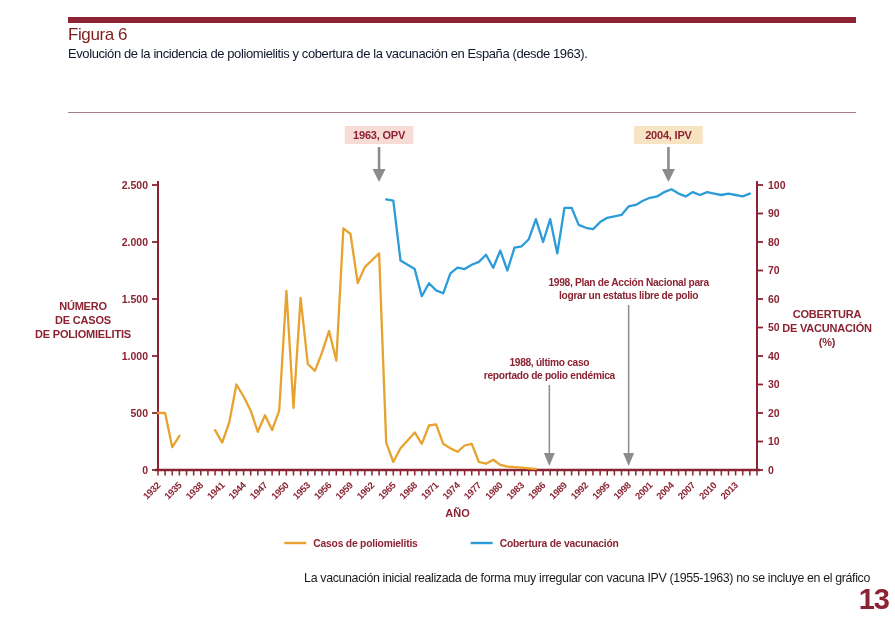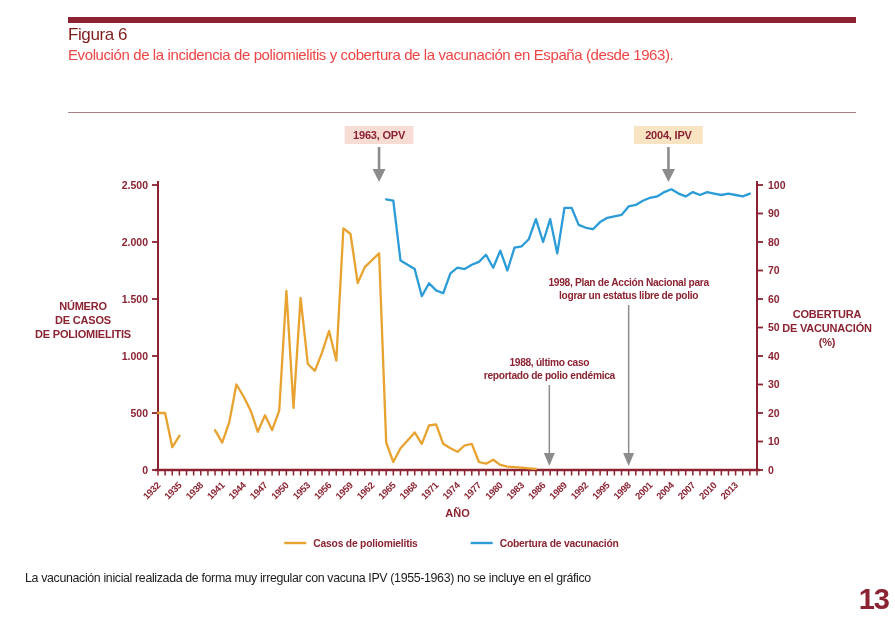--- a/index.html
+++ b/index.html
@@ -1,23 +1,23 @@
 <!DOCTYPE html>
 <html><head>
 <meta charset="utf-8">
 <style>
   html,body{margin:0;padding:0;background:#ffffff;}
   body{width:895px;height:623px;position:relative;overflow:hidden;
        font-family:"Liberation Sans",sans-serif;}
   .topbar{position:absolute;left:68px;top:17px;width:788px;height:6px;background:#8B2332;}
   .figlabel{position:absolute;left:68px;top:25px;font-size:17px;color:#7f1d1d;letter-spacing:-0.4px;}
-  .figtitle{position:absolute;left:68px;top:46px;font-size:15px;color:#ef4444;letter-spacing:-0.4px;}
+  .figtitle{position:absolute;left:68px;top:46px;font-size:13px;color:#0f172a;letter-spacing:-0.4px;}
   .sep{position:absolute;left:68px;top:112px;width:788px;height:1px;background:#A87F83;}
   #chart-svg{position:absolute;left:0;top:120px;}
-  .caption{position:absolute;left:25px;top:571px;width:845px;text-align:left;
+  .caption{position:absolute;left:25px;top:571px;width:845px;text-align:right;
            font-size:12.4px;line-height:14.8px;color:#1c1c1c;letter-spacing:-0.35px;}
   .caption .it{font-style:italic;}
   .caption .doi{color:#A0575B;font-style:italic;}
   .pagenum{position:absolute;right:6px;top:583px;font-size:29px;font-weight:bold;
            color:#8B2332;letter-spacing:-1px;}
 </style>
 </head>
 <body>
 
 <div class="topbar"></div>

